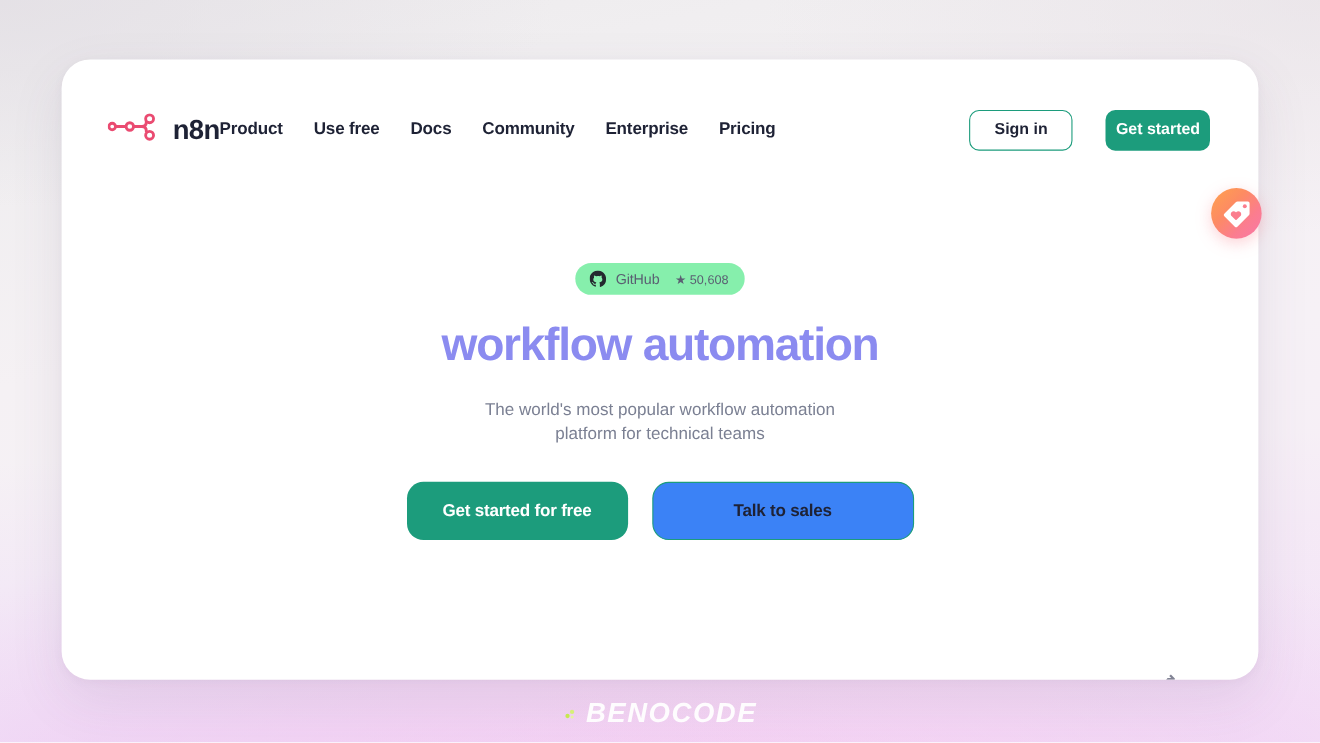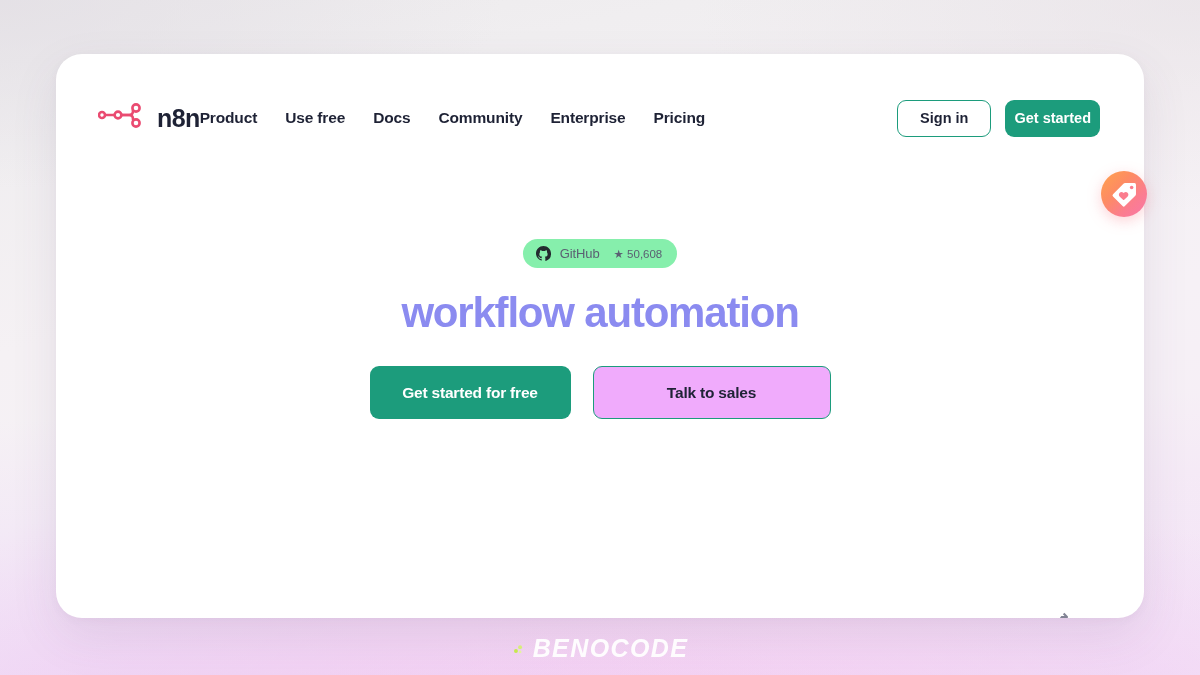--- a/index.html
+++ b/index.html
@@ -58,21 +58,21 @@
   .nav-links {
     display:flex; align-items:center;
     gap:28px;
   }
   .nav-link {
     font-size:15.5px; font-weight:700; letter-spacing:-.15px;
     color:#1e2235;
     cursor:pointer; white-space:nowrap;
   }
 
-  .nav-actions { margin-left:auto; display:flex; align-items:center; gap:14px; }
+  .nav-actions { margin-left:auto; display:flex; align-items:center; gap:30px; }
   .btn {
     font-family:"Liberation Sans", sans-serif;
     font-size:14.5px; font-weight:700;
     border-radius:9px;
     cursor:pointer; white-space:nowrap;
     display:inline-flex; align-items:center; justify-content:center;
   }
   .btn-signin {
     height:37px; padding:0 22px;
     background:#ffffff; color:#1e2235;
@@ -110,28 +110,28 @@
     margin-top:28px;
     font-size:15.5px; line-height:1.42; font-weight:400;
     color:#7b8093;
   }
 
   .cta-row {
     margin-top:32px;
     display:flex; align-items:center; justify-content:center; gap:22px;
   }
   .cta {
-    height:53px; border-radius:9px;
+    height:53px; border-radius:15px;
     font-size:15.5px; font-weight:700; letter-spacing:-.2px;
     display:inline-flex; align-items:center; justify-content:center;
     cursor:pointer;
     font-family:"Liberation Sans", sans-serif;
   }
   .cta-primary { width:201px; background:#1c9c7c; color:#fff; border:none; }
-  .cta-secondary { width:238px; background:#f0abfc; color:#1e2235; border:1.7px solid #1c9c7c; }
+  .cta-secondary { width:238px; background:#3b82f6; color:#1e2235; border:1.7px solid #1c9c7c; }
 
   
   .logo-strip {
     position:absolute; left:0; bottom:0; width:100%; height:40px;
     overflow:hidden;
   }
   .logo-strip .frag {
     position:absolute; bottom:-13px;
     color:#6b6e82; opacity:.85;
     font-size:17px; font-weight:700; letter-spacing:.5px;
@@ -219,20 +219,24 @@
             2.78.31.27.58.79.58 1.6 0 1.15-.01 2.08-.01 2.37 0 .21.15.46.55.38A8.01 8.01 0 0 0 16 8c0-4.42-3.58-8-8-8z"></path>
         </svg>
         <span class="gh-name">GitHub</span>
         <span class="gh-stars">★&nbsp;<span>50,608</span></span>
       </div>
 
       <h1 class="headline">
         <span class="l2">workflow automation</span>
       </h1>
 
+      <p class="subhead">
+        <span>The world's most popular workflow automation</span><br>
+        <span>platform for technical teams</span>
+      </p>
 
       <div class="cta-row">
         <button class="cta cta-primary">Get started for free</button>
         <button class="cta cta-secondary">Talk to sales</button>
       </div>
     </div>
 
     <div class="logo-strip">
       <span class="frag frag-a">_</span>
       <span class="frag frag-b">—</span>

